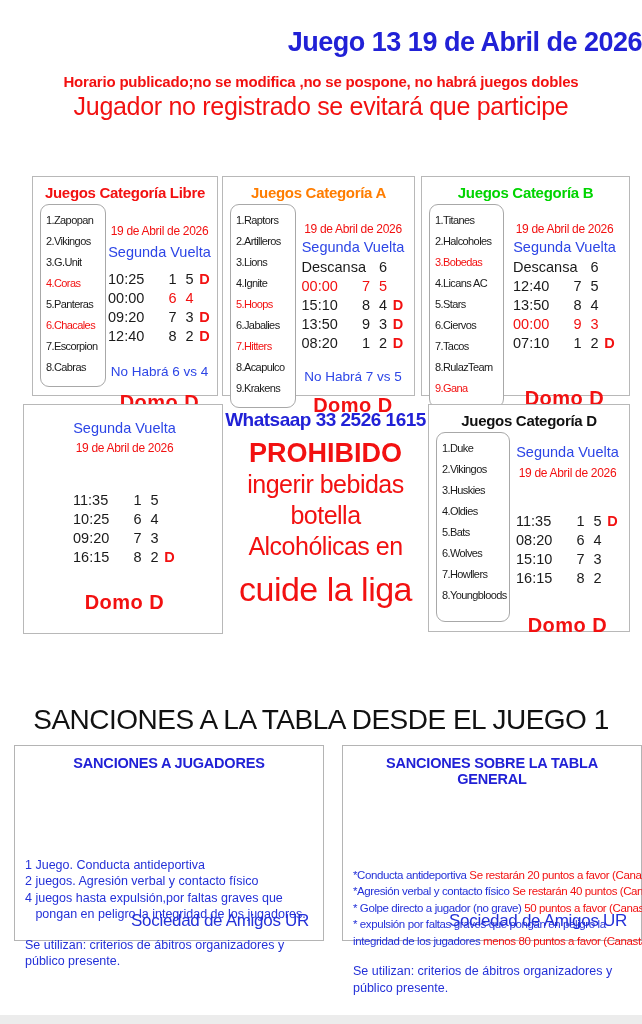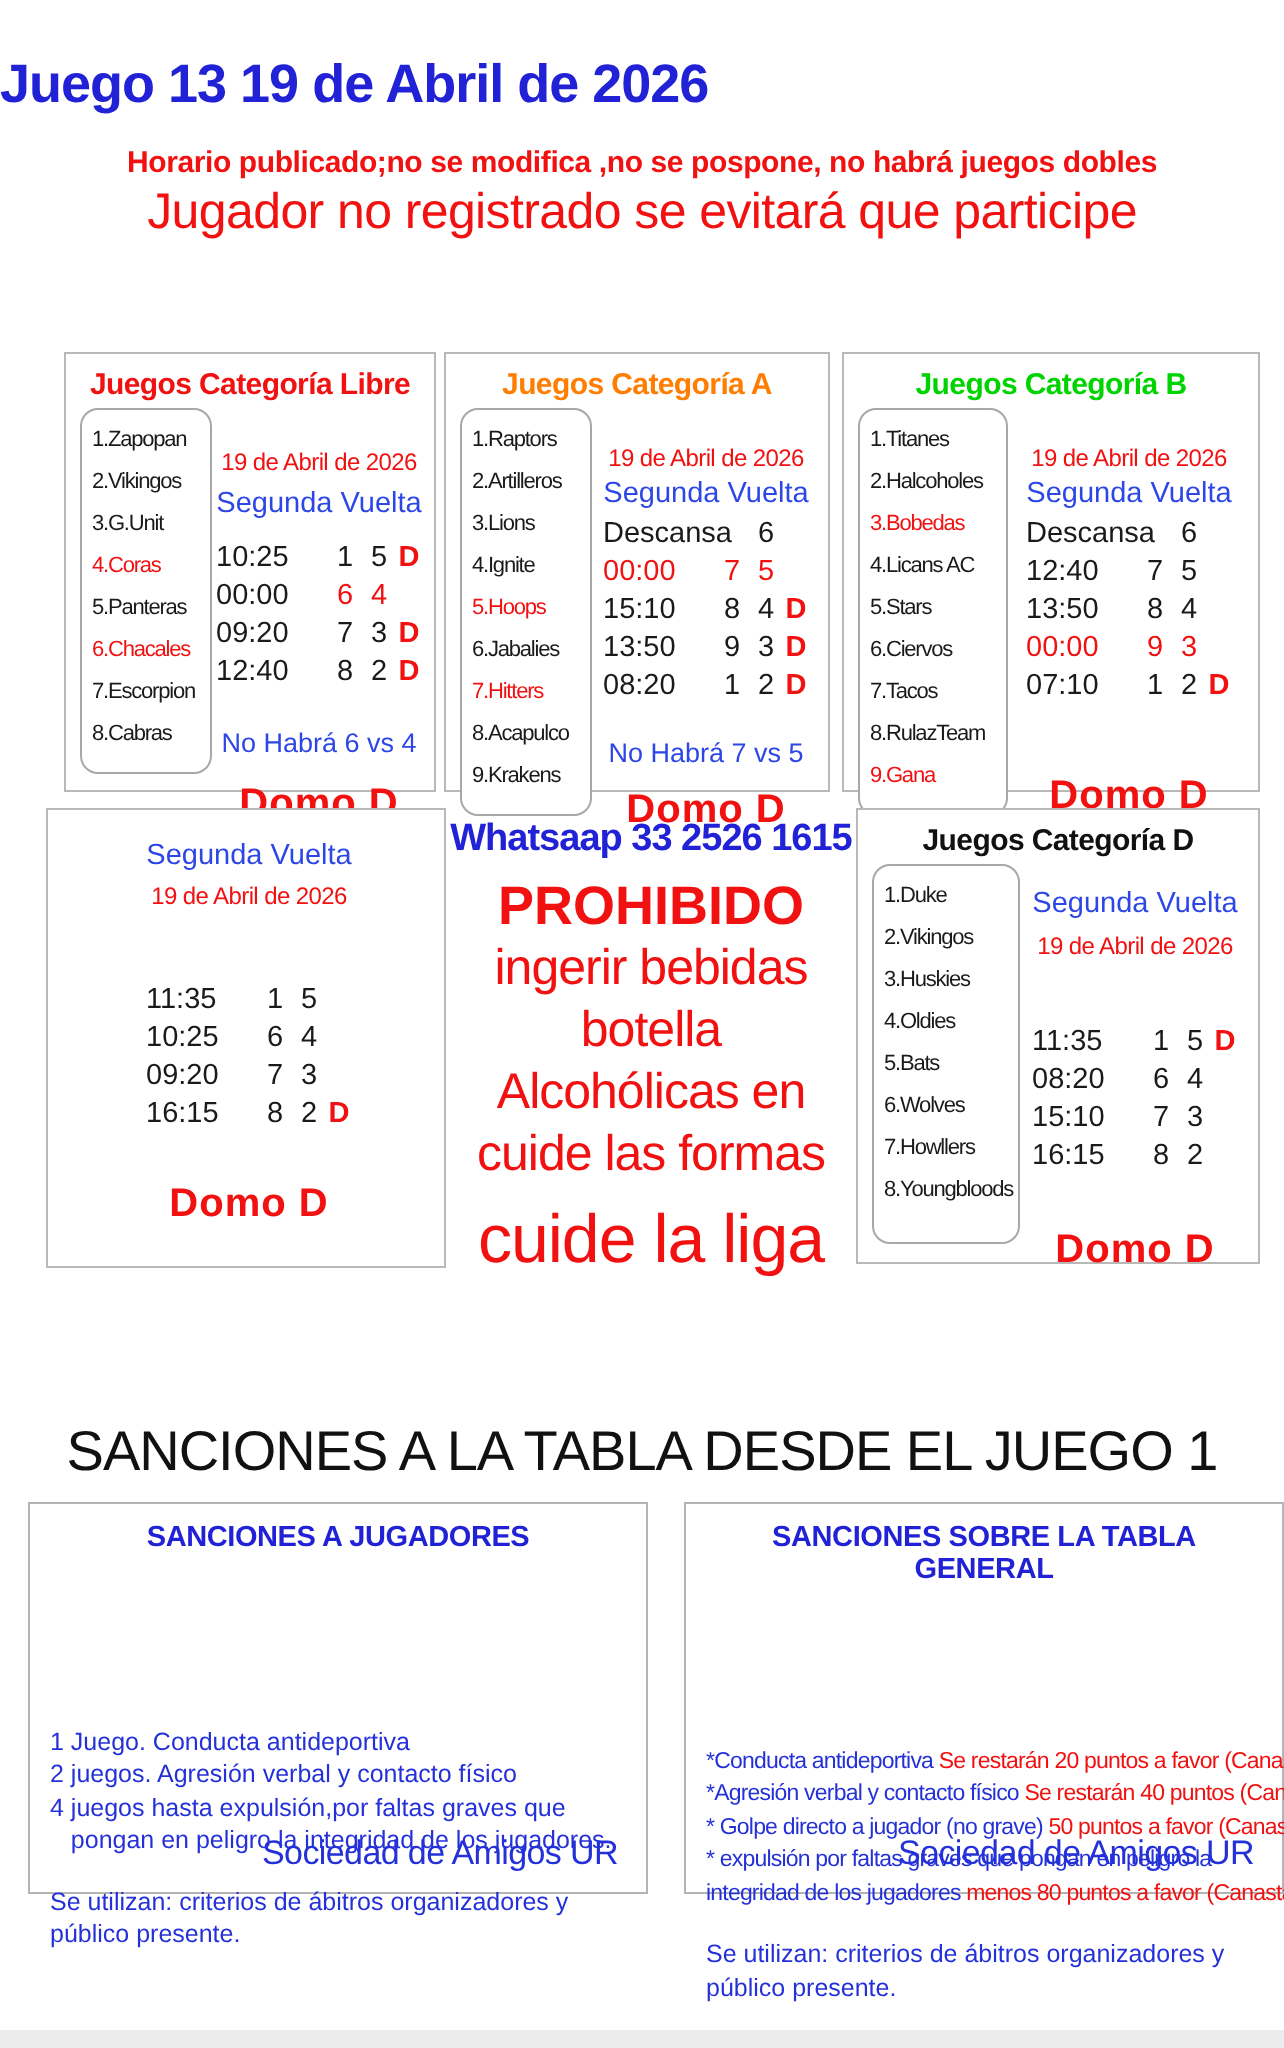--- a/index.html
+++ b/index.html
@@ -5,21 +5,21 @@
   :root{
     --title_blue:#2121d6; --light_blue:#2d46e6; --sanction_blue:#2431d8;
     --red:#f21111; --orange:#ff7d00; --green:#00d400;
   }
   *{box-sizing:border-box; margin:0; padding:0;}
   html,body{width:642px;}
   body{
     height:1024px; background:#ffffff; position:relative; overflow:hidden;
     font-family:"Liberation Sans", sans-serif; color:#1a1a1a;
   }
-  .page-title{ text-align:left; color:var(--title_blue); font-weight:bold;
+  .page-title{ text-align:right; color:var(--title_blue); font-weight:bold;
     font-size:27px; padding-top:27px; letter-spacing:-0.5px; }
   .sub1{ text-align:center; color:var(--red); font-weight:bold; font-size:15px;
     margin-top:15px; letter-spacing:-0.2px; }
   .sub2{ text-align:center; color:var(--red); font-size:25px; margin-top:2px;
     letter-spacing:-0.3px; }
 
   .row1{ display:flex; margin:55px 0 0 32px; }
   .row2{ display:flex; margin:8px 0 0 23px; }
 
   .cat-box{ border:1px solid #b8b8b8; background:#fff; }
@@ -299,21 +299,20 @@
         </div>
       </div>
     </div>
 
     <div class="center-col">
       <div class="whatsapp">Whatsaap 33 2526 1615</div>
       <div class="prohibido">PROHIBIDO</div>
       <div class="center-line">ingerir bebidas</div>
       <div class="center-line">botella</div>
       <div class="center-line">Alcohólicas en</div>
-      <div class="center-line">cuide las formas</div>
       <div class="center-big">cuide la liga</div>
     </div>
 
     <div class="cat-box box-d">
       <div class="cat-title t-black">Juegos Categoría D</div>
       <div class="cat-body">
         <div class="team-list tl-d">
 
         <div class="team">1.Duke</div>
             <div class="team">2.Vikingos</div>

